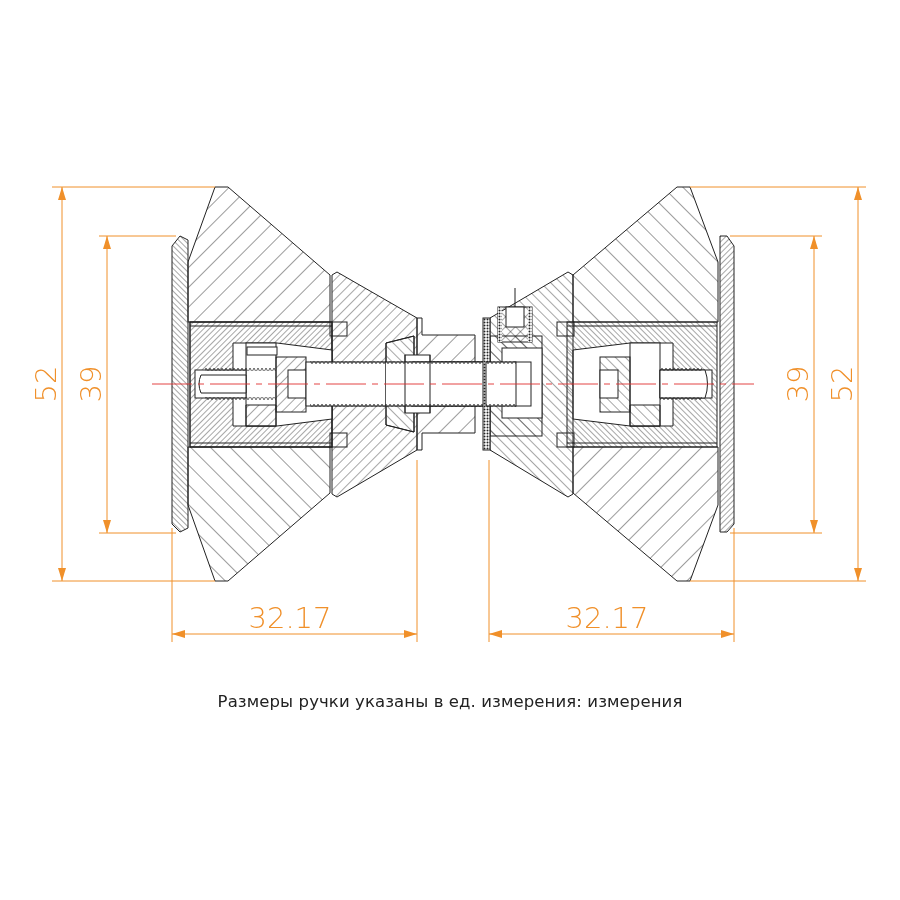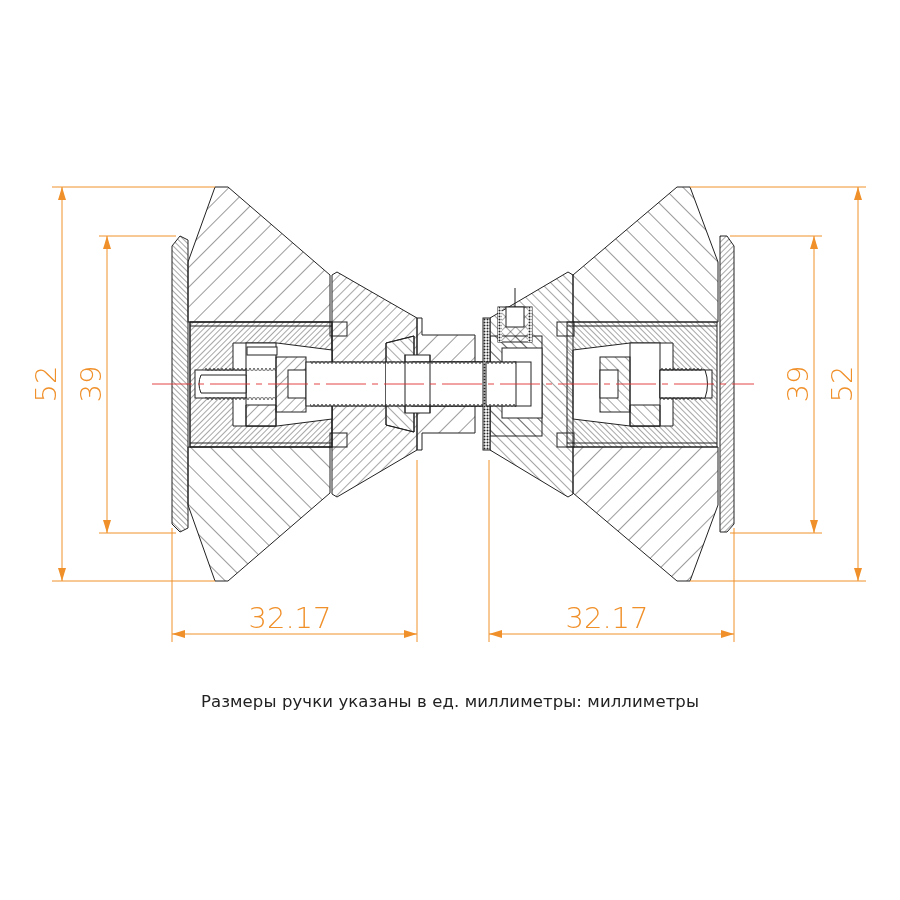--- a/index.html
+++ b/index.html
@@ -181,13 +181,13 @@
   </g>
 
   <text class="dim-text" transform="translate(56 384) rotate(-90)" text-anchor="middle">52</text>
   <text class="dim-text" transform="translate(101 384) rotate(-90)" text-anchor="middle">39</text>
   <text class="dim-text" transform="translate(808 384) rotate(-90)" text-anchor="middle">39</text>
   <text class="dim-text" transform="translate(852 384) rotate(-90)" text-anchor="middle">52</text>
   <text class="dim-text" x="290" y="628" text-anchor="middle">32.17</text>
   <text class="dim-text" x="607" y="628" text-anchor="middle">32.17</text>
 </svg>
 
-<div class="caption">Размеры ручки указаны в ед. миллиметры: миллиметры</div>
+<div class="caption">Размеры ручки указаны в ед. измерения: измерения</div>
 
 </body></html>

